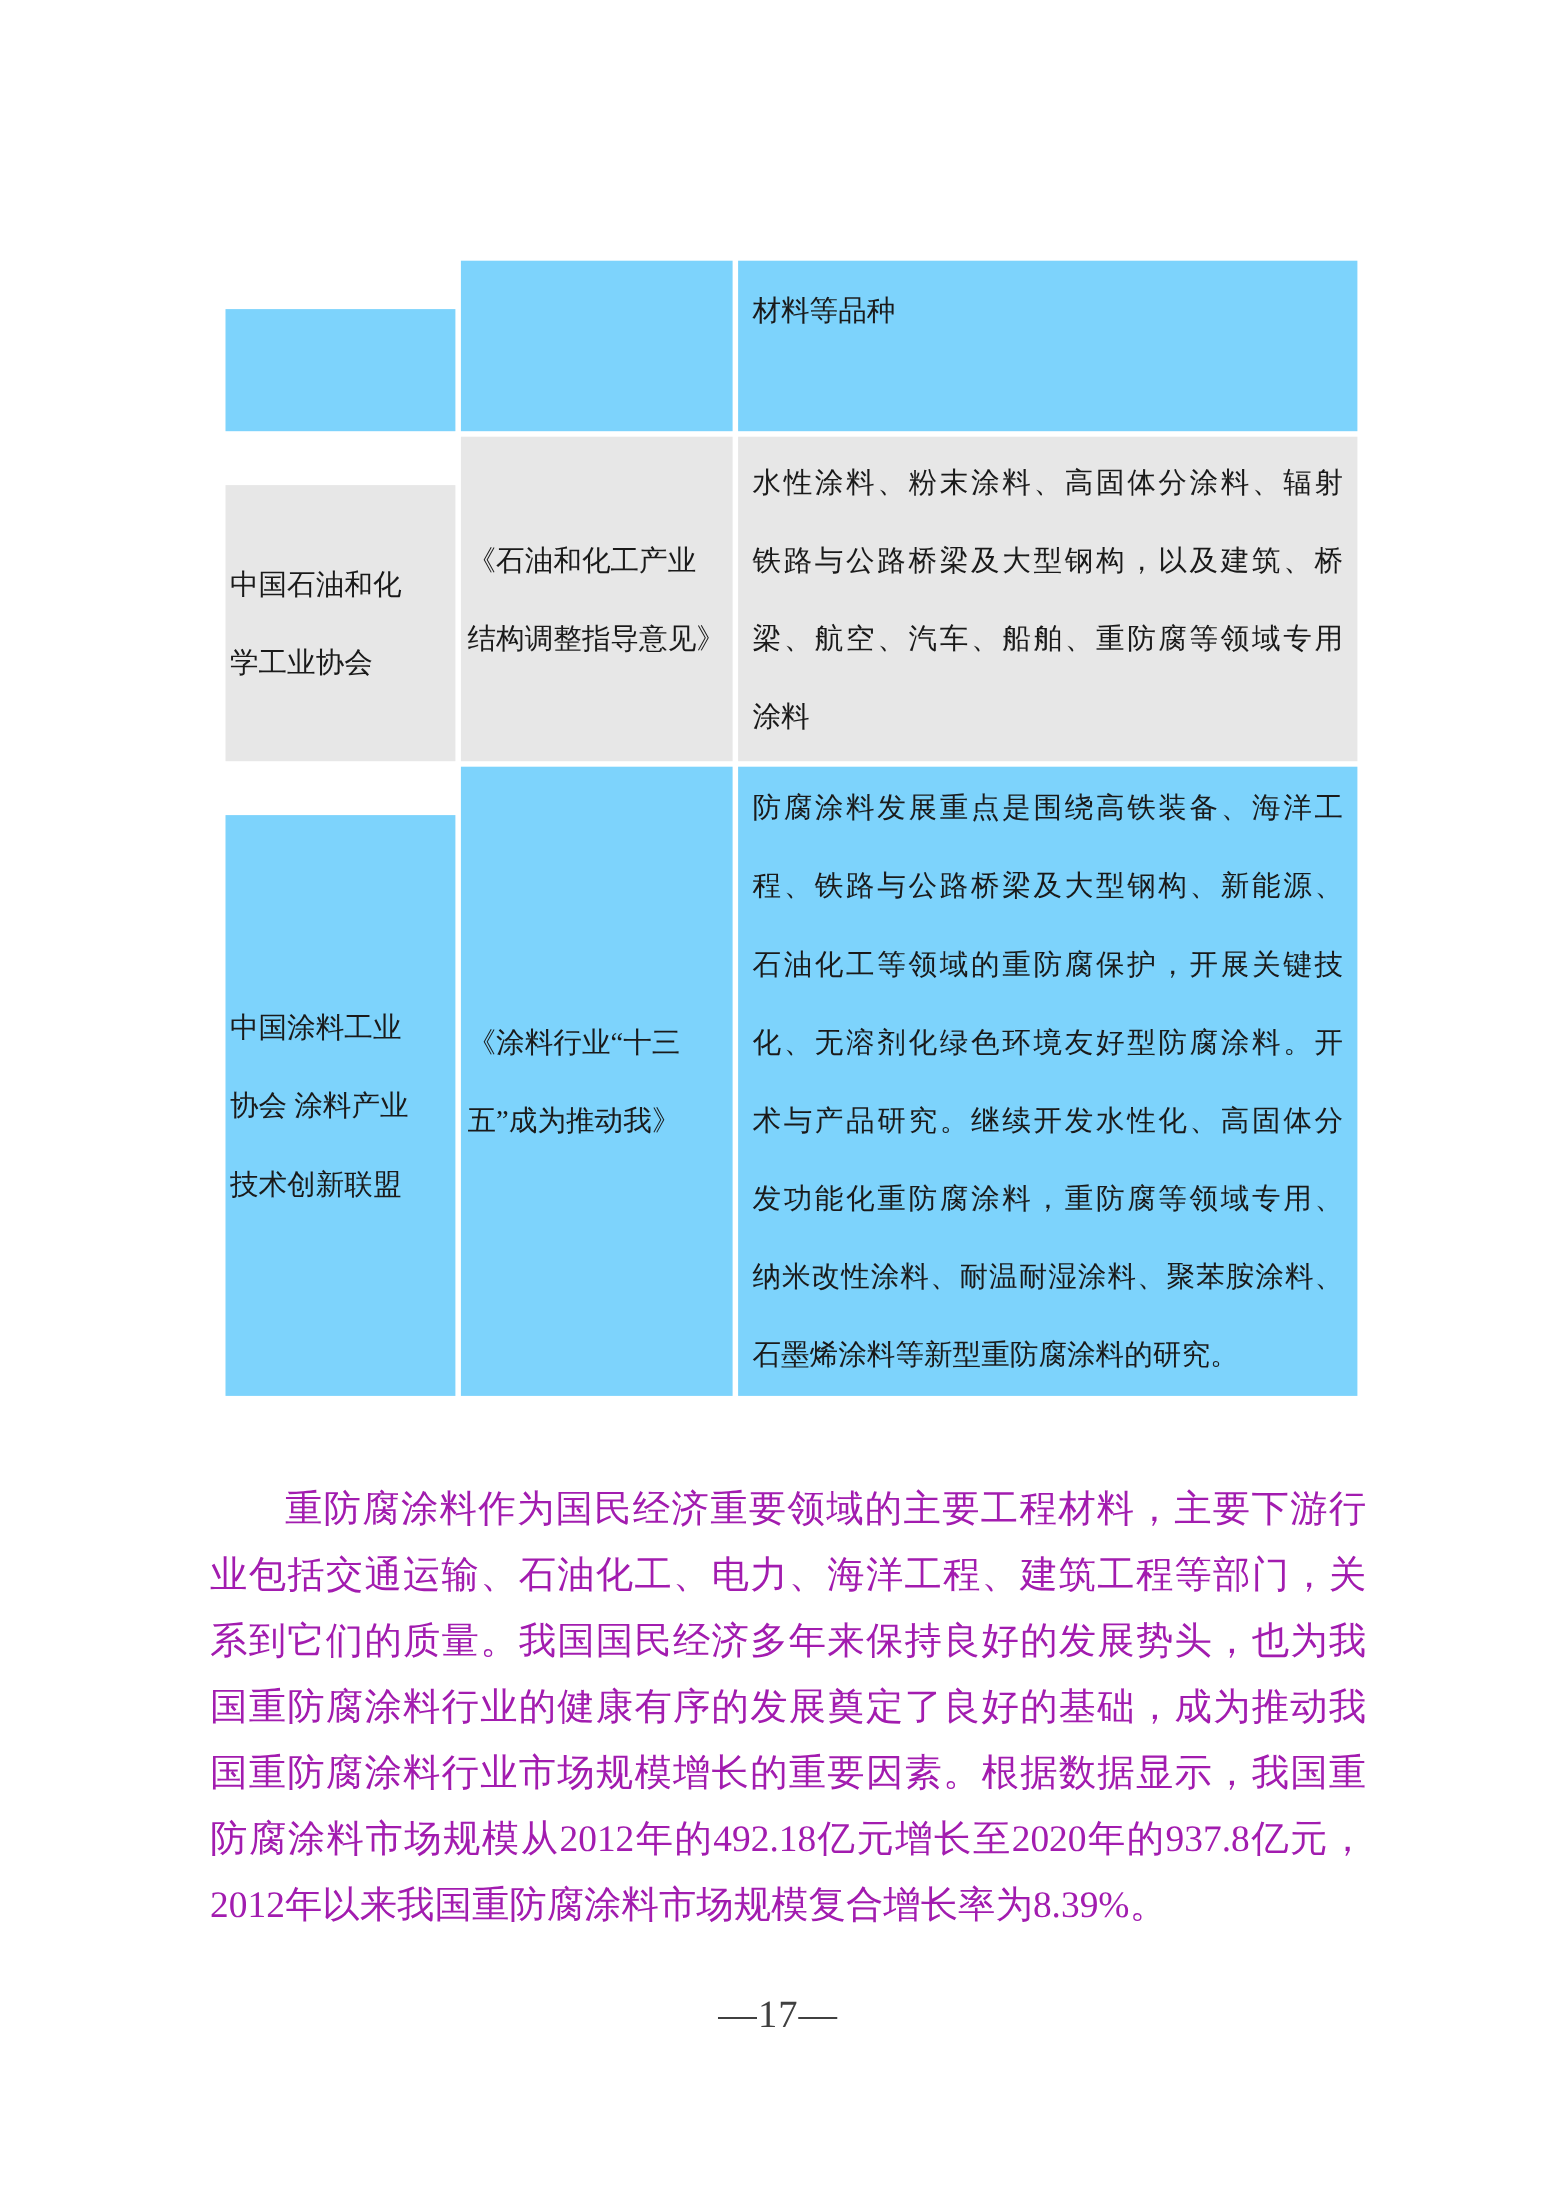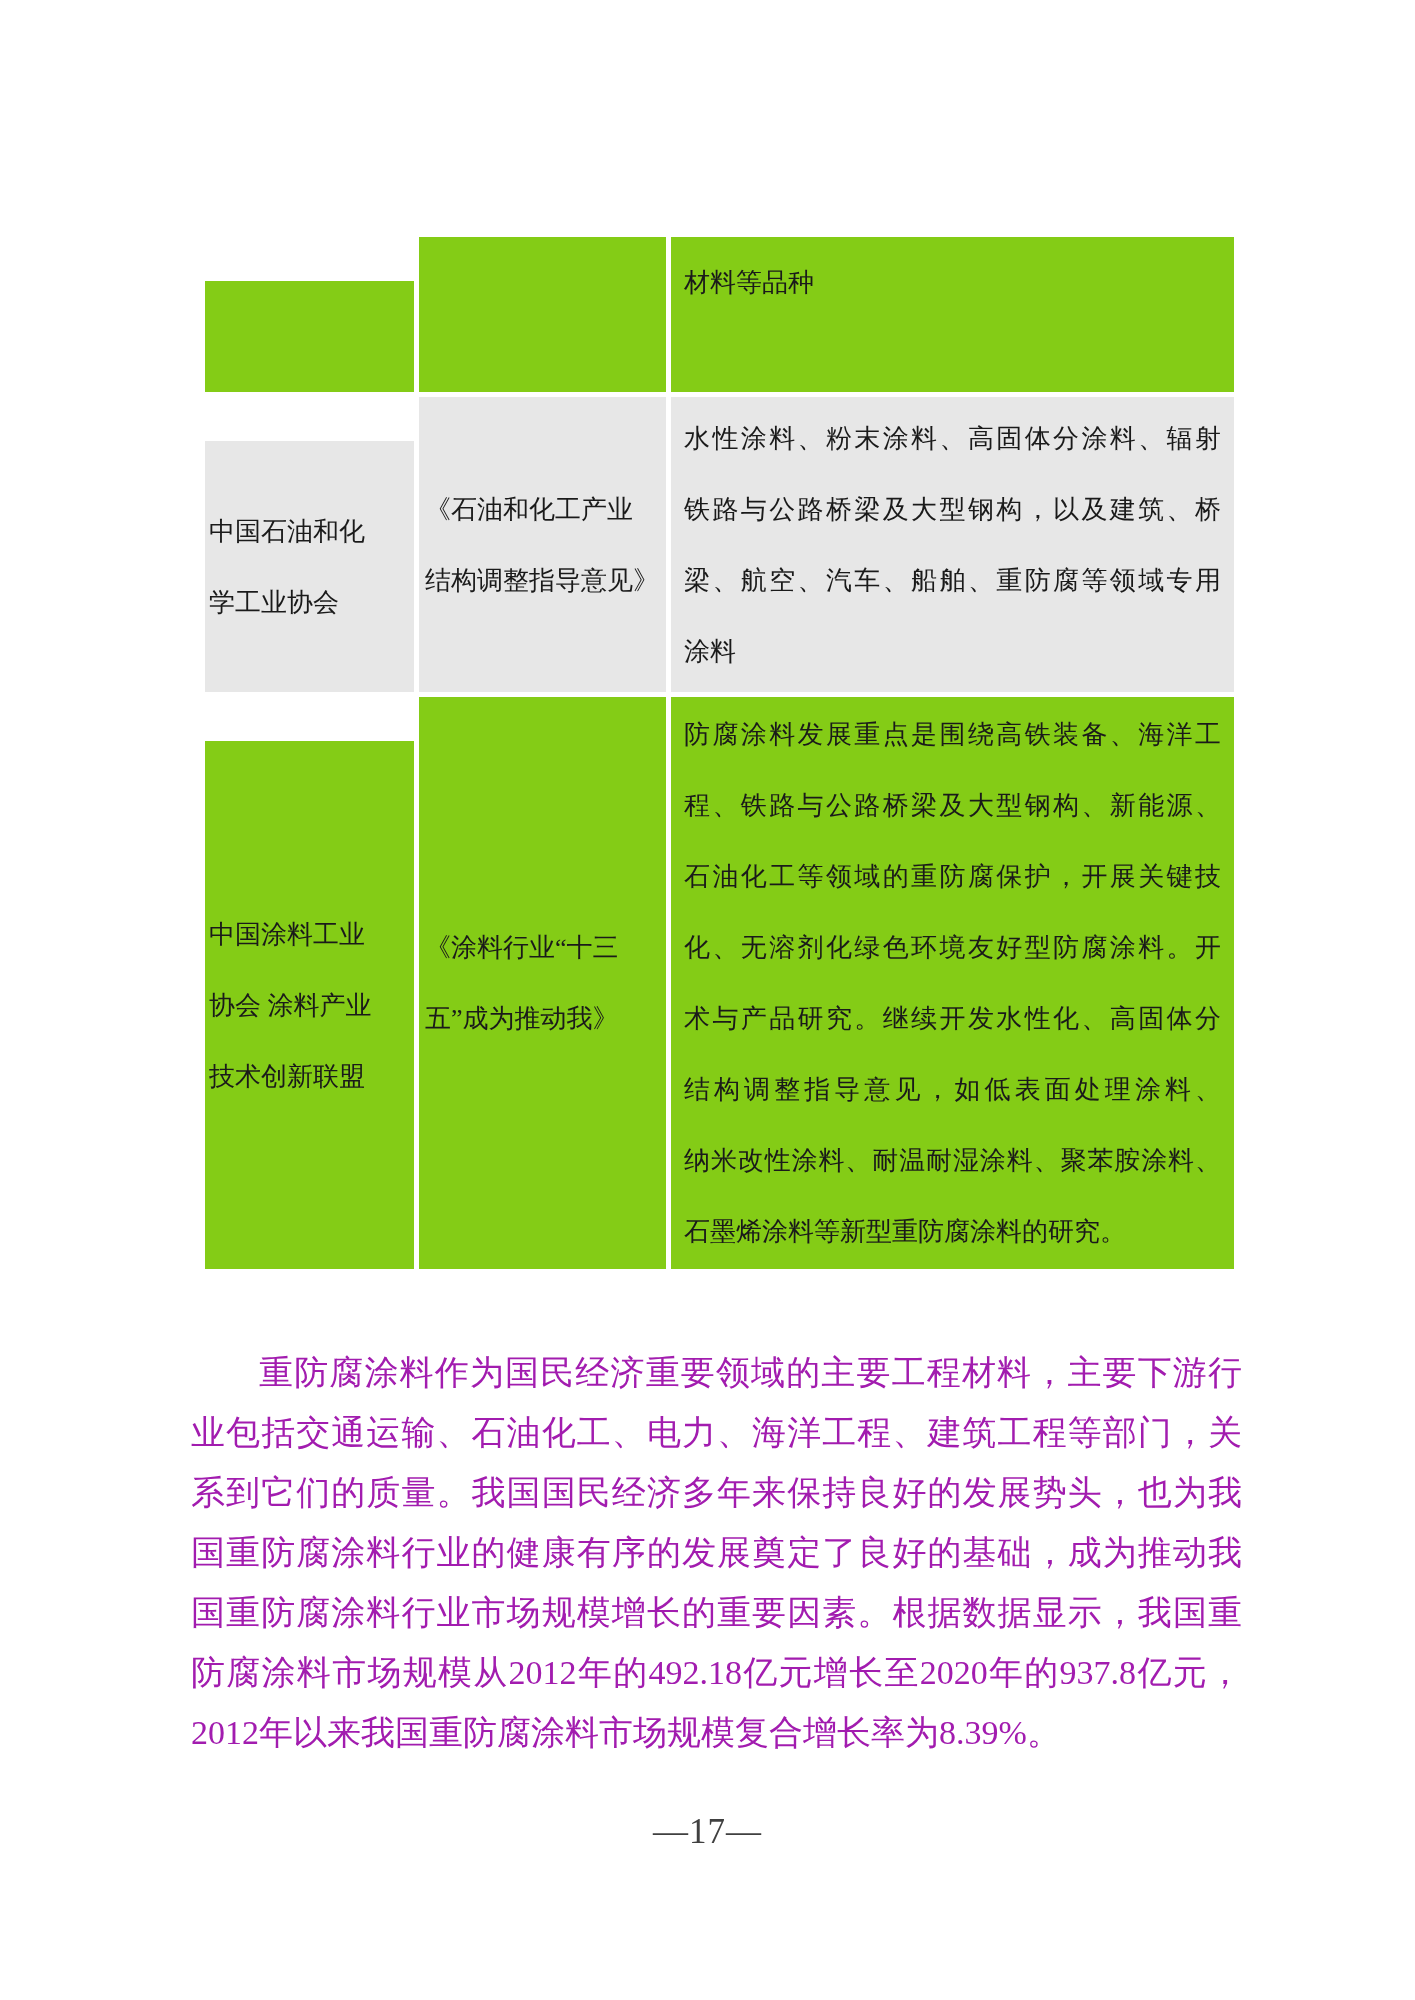--- a/index.html
+++ b/index.html
@@ -28,21 +28,21 @@
   }
   .cell {
     display: flex;
     flex-direction: column;
     justify-content: center;
     font-size: 26px;
     line-height: 71px;
     color: #1a1a1a;
     overflow: visible;
   }
-  .row-light { background: #84cc16; }
+  .row-light { background: #7dd3fc; }
   .row-dark  { background: #e7e7e7; }
 
   .col-org     { padding: 0 4px; margin-top: 44px; }
   .col-policy  { padding: 0 14px 0 6px; }
   .col-content { padding: 0 13px; }
 
   .cell .line { white-space: nowrap; text-align: left; }
   .cell.justify-lines .line {
     white-space: normal;
     text-align: justify;
@@ -118,21 +118,21 @@
   <div class="cell row-light col-policy">
       <div class="line">《涂料行业“十三</div>
       <div class="line">五”成为推动我》</div>
     </div>
   <div class="cell row-light col-content justify-lines">
       <div class="line">防腐涂料发展重点是围绕高铁装备、海洋工</div>
       <div class="line">程、铁路与公路桥梁及大型钢构、新能源、</div>
       <div class="line">石油化工等领域的重防腐保护，开展关键技</div>
       <div class="line">化、无溶剂化绿色环境友好型防腐涂料。开</div>
       <div class="line">术与产品研究。继续开发水性化、高固体分</div>
-      <div class="line">结构调整指导意见，如低表面处理涂料、</div>
+      <div class="line">发功能化重防腐涂料，重防腐等领域专用、</div>
       <div class="line">纳米改性涂料、耐温耐湿涂料、聚苯胺涂料、</div>
       <div class="line">石墨烯涂料等新型重防腐涂料的研究。</div>
     </div>
 </div>
 
 <div class="body-paragraph">
     <div class="line">重防腐涂料作为国民经济重要领域的主要工程材料，主要下游行</div>
     <div class="line">业包括交通运输、石油化工、电力、海洋工程、建筑工程等部门，关</div>
     <div class="line">系到它们的质量。我国国民经济多年来保持良好的发展势头，也为我</div>
     <div class="line">国重防腐涂料行业的健康有序的发展奠定了良好的基础，成为推动我</div>

